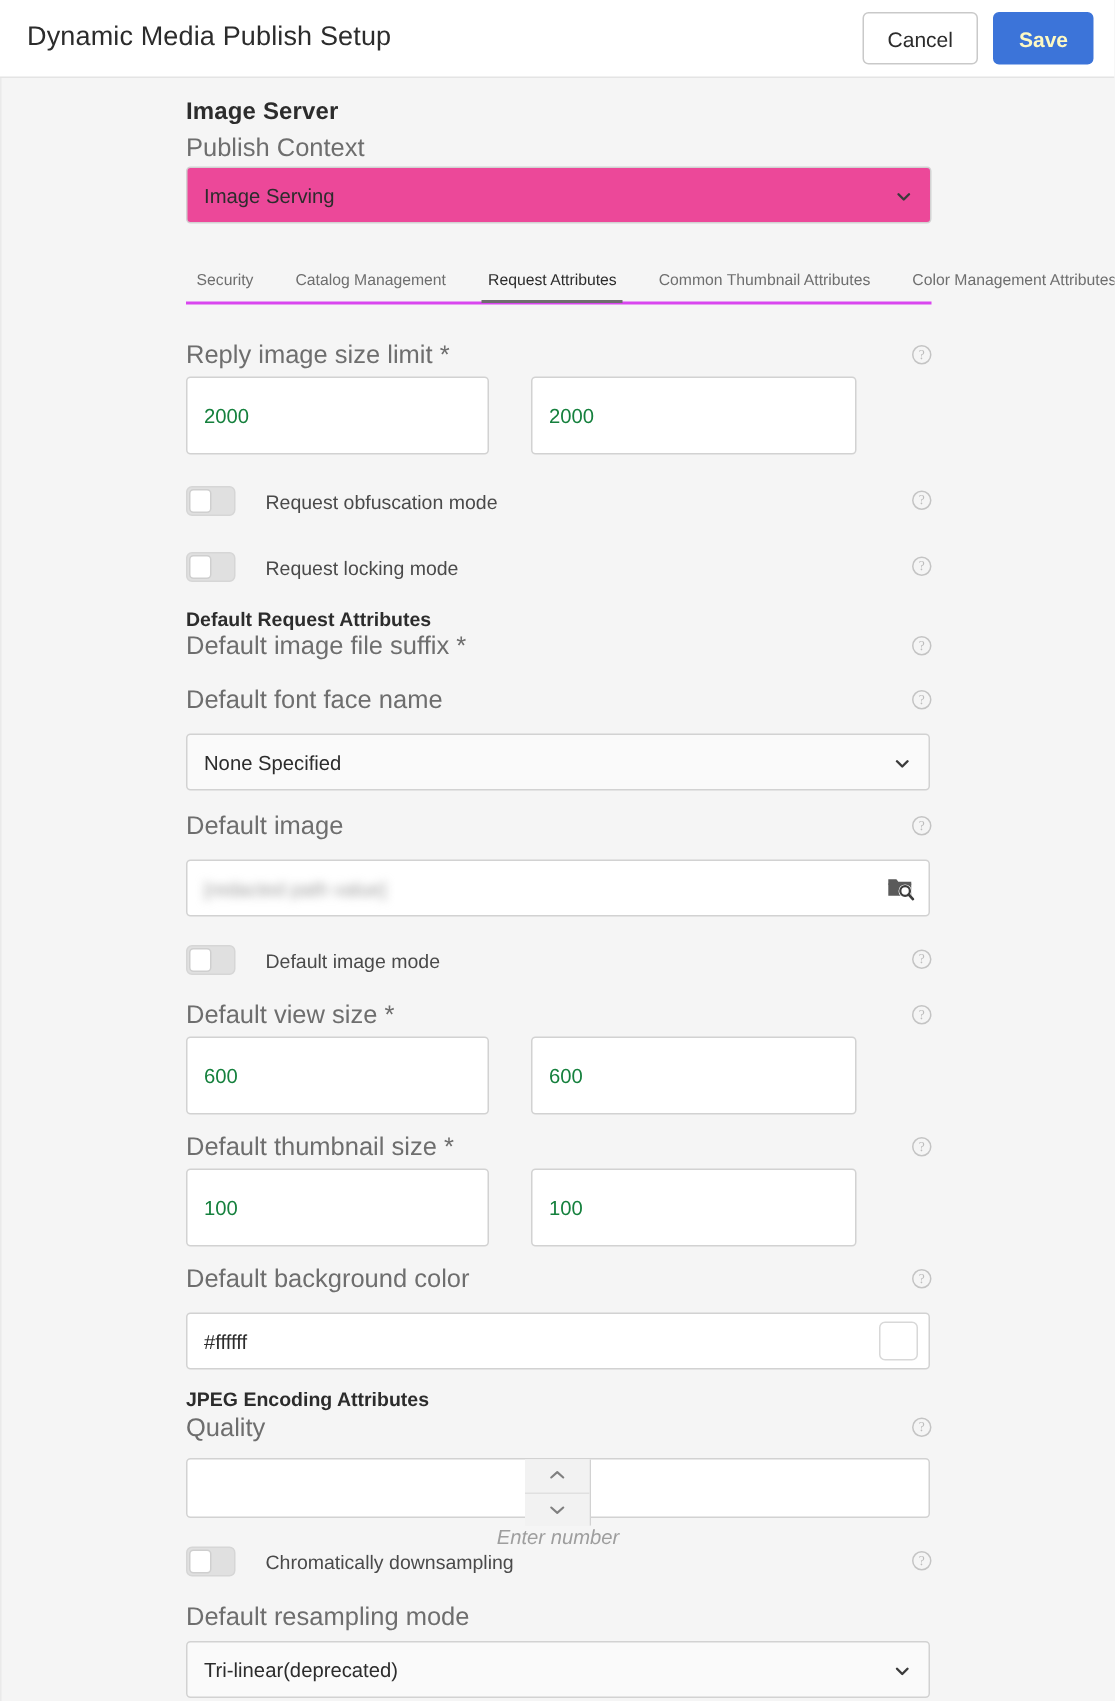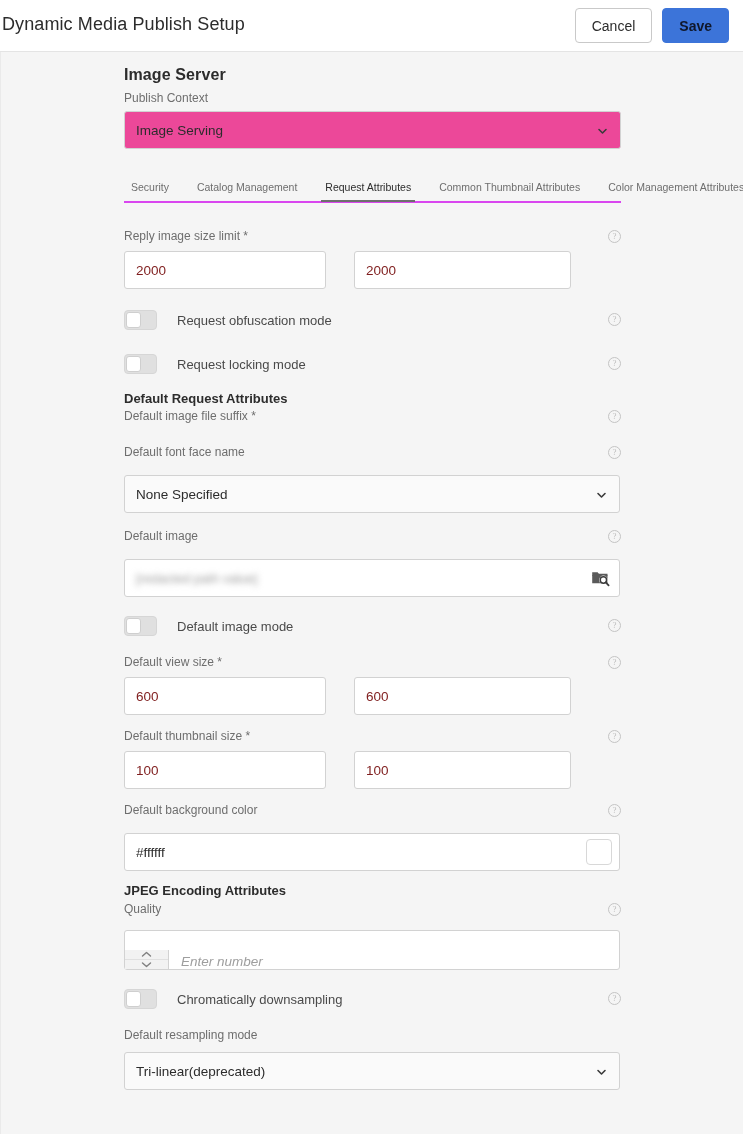--- a/index.html
+++ b/index.html
@@ -18,21 +18,21 @@
 
   
   .header {
     position: absolute; top: 0; left: 0;
     width: 743px; height: 52px;
     background: #ffffff;
     border-bottom: 1px solid #e4e4e4;
     display: flex; align-items: center;
   }
   .header-title {
-    position: absolute; left: 2px; top: 14px;
+    position: absolute; left: 18px; top: 14px;
     font-size: 18px; color: #2c2c2c;
     font-weight: 400; letter-spacing: 0.1px;
     white-space: nowrap;
   }
   .header-actions {
     position: absolute; right: 14px; top: 8px;
     display: flex; align-items: center; gap: 10px;
   }
   .btn {
     height: 35px;
@@ -44,21 +44,21 @@
     white-space: nowrap;
   }
   .btn-cancel {
     background: #ffffff;
     border: 1px solid #c9c9c9;
     color: #2c2c2c;
   }
   .btn-save {
     background: #3c74d9;
     border: 1px solid #3c74d9;
-    color: #0f172a;
+    color: #fef9c3;
     font-weight: 600;
   }
 
   
   .content {
     position: absolute; top: 52px; left: 0;
     width: 743px; height: 1082px;
     background: #f5f5f5;
     border-left: 1px solid #eaeaea;
   }
@@ -69,21 +69,21 @@
     width: 497px;
   }
 
   .section-title {
     font-size: 16px; font-weight: 700; color: #2c2c2c;
     margin: 0 0 7px 0;
     letter-spacing: 0.1px;
   }
 
   .field-label {
-    font-size: 12px; color: #6e6e6e;
+    font-size: 17px; color: #6e6e6e;
     margin: 0 0 5px 0;
     line-height: 15px;
   }
 
   .subhead {
     font-size: 13px; font-weight: 700; color: #2c2c2c;
     margin: 0 0 3px 0;
   }
 
   
@@ -107,23 +107,23 @@
     position: absolute;
     right: 0; top: 1px;
     background: transparent;
   }
 
   
   .input {
     background: #ffffff;
     border: 1px solid #d2d2d2;
     border-radius: 3px;
-    height: 38px;
+    height: 52px;
     font-size: 13.5px;
-    color: #7f1d1d;
+    color: #15803d;
     display: flex; align-items: center;
     padding: 0 11px;
     cursor: text;
   }
   .input.full { width: 496px; }
   .pair { display: flex; gap: 28px; }
   .pair .input { width: 202px; }
   .pair .input:last-child { width: 217px; }
 
   .select {
@@ -259,21 +259,21 @@
     cursor: pointer;
   }
 
   
   .stepper {
     position: relative;
     width: 496px; height: 40px;
     background: #ffffff;
     border: 1px solid #d2d2d2;
     border-radius: 3px;
-    display: flex; align-items: flex-end;
+    display: flex; align-items: center; flex-direction: column;
   }
   .stepper-btns {
     width: 44px;
     flex: 0 0 44px;
     display: flex; flex-direction: column;
     border-right: 1px solid #d2d2d2;
     background: #f2f2f2;
   }
   .step-btn {
     flex: 1;

